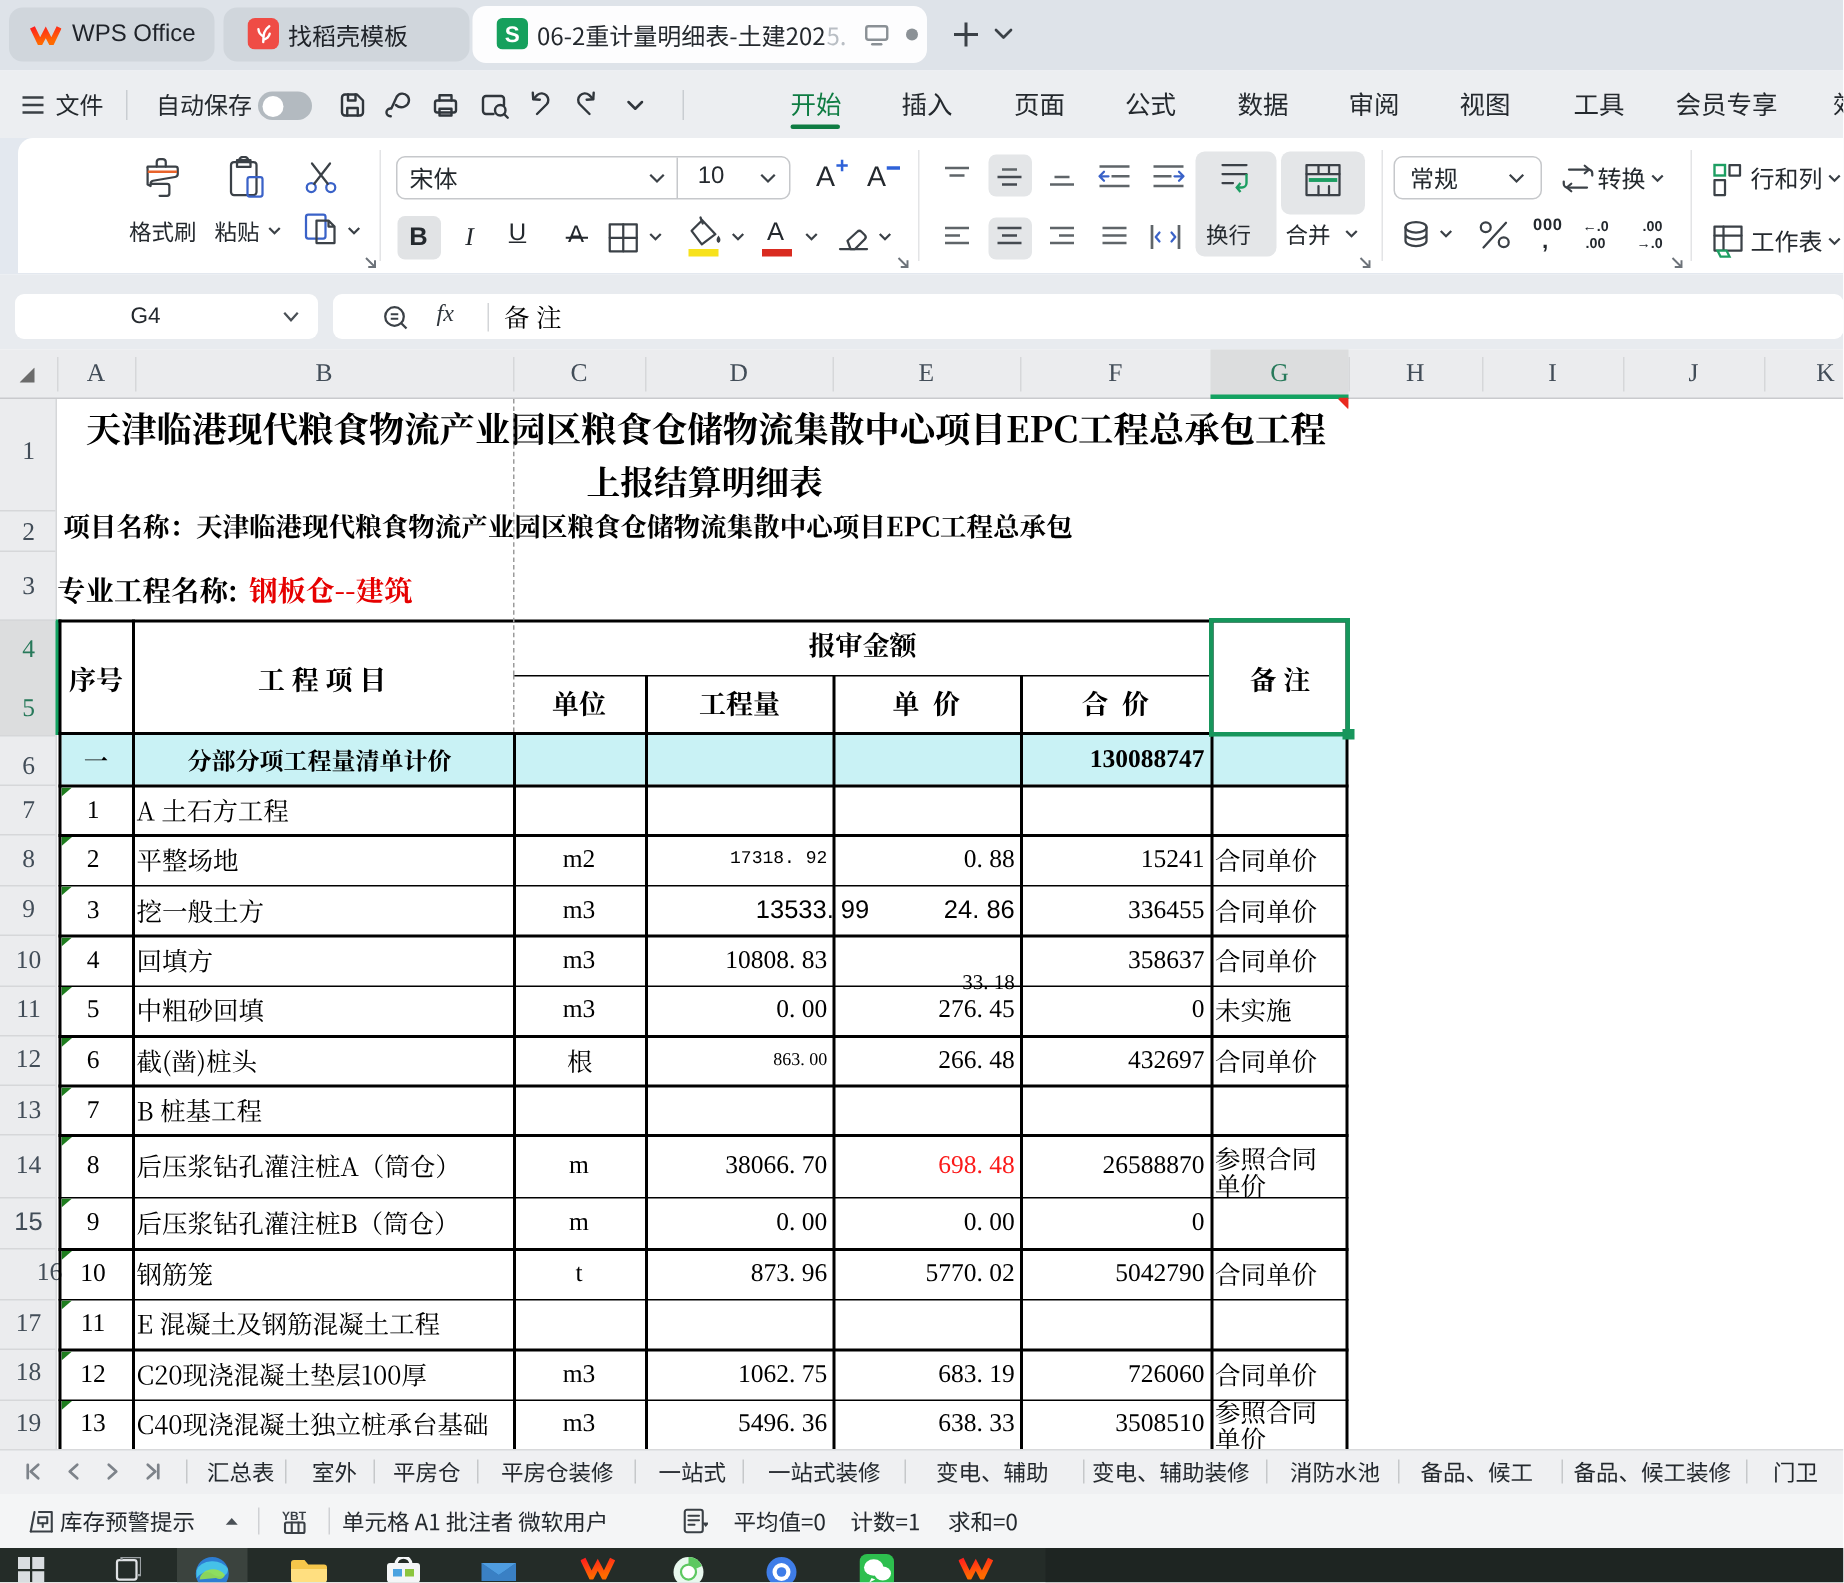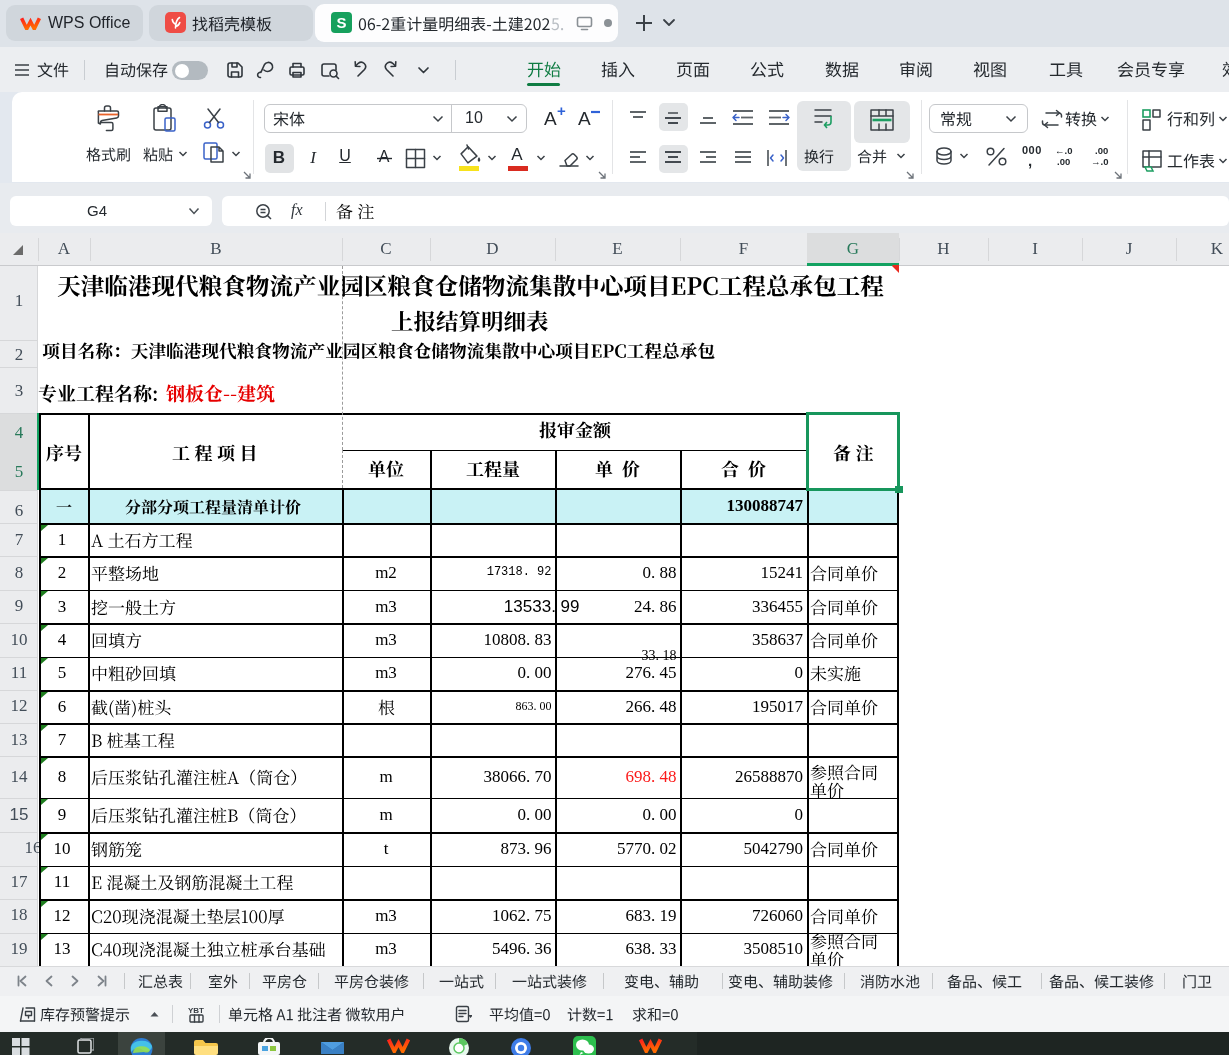--- a/index.html
+++ b/index.html
@@ -663,21 +663,21 @@
 <div style="position:absolute;left:62px;top:597.6px;font-family:'Liberation Serif',serif;font-size:17px;color:#000;font-weight:normal;line-height:17px;white-space:pre;transform:translateX(-50%);">3</div>
 <svg style="position:absolute;left:91.0px;top:598.5px;overflow:visible" width="85.0" height="17" viewBox="0 0 5000 1000" fill="#000">
       <use href="#g145" x="0"></use>
       <use href="#g146" x="1000"></use>
       <use href="#g147" x="2000"></use>
       <use href="#g132" x="3000"></use>
       <use href="#g134" x="4000"></use>
     </svg>
 <div style="position:absolute;left:386px;top:597.6px;font-family:'Liberation Serif',serif;font-size:17px;color:#000;font-weight:normal;line-height:17px;white-space:pre;transform:translateX(-50%);">m3</div>
 <div style="position:absolute;left:551.5px;top:597.6px;font-family:Liberation Sans, sans-serif;font-size:17px;color:#000;font-weight:normal;line-height:17px;white-space:pre;transform:translateX(-100%);margin-left:28px;">13533. 99</div>
-<div style="position:absolute;left:676.5px;top:597.6px;font-family:Liberation Serif, serif;font-size:17px;color:#000;font-weight:normal;line-height:17px;white-space:pre;transform:translateX(-100%);text-align:center;">24. 86</div>
+<div style="position:absolute;left:676.5px;top:597.6px;font-family:Liberation Sans, sans-serif;font-size:17px;color:#000;font-weight:normal;line-height:17px;white-space:pre;transform:translateX(-100%);text-align:center;">24. 86</div>
 <div style="position:absolute;left:803px;top:597.6px;font-family:'Liberation Serif',serif;font-size:17px;color:#000;font-weight:normal;line-height:17px;white-space:pre;transform:translateX(-100%);">336455</div>
 <svg style="position:absolute;left:810.0px;top:598.5px;overflow:visible" width="68.0" height="17" viewBox="0 0 4000 1000" fill="#000">
       <use href="#g141" x="0"></use>
       <use href="#g142" x="1000"></use>
       <use href="#g143" x="2000"></use>
       <use href="#g144" x="3000"></use>
     </svg>
 <div style="position:absolute;left:62px;top:630.6px;font-family:'Liberation Serif',serif;font-size:17px;color:#000;font-weight:normal;line-height:17px;white-space:pre;transform:translateX(-50%);">4</div>
 <svg style="position:absolute;left:91.0px;top:631.5px;overflow:visible" width="51.0" height="17" viewBox="0 0 3000 1000" fill="#000">
       <use href="#g148" x="0"></use>
@@ -718,21 +718,21 @@
       <use href="#g158" x="1364"></use>
       <use href="#g159" x="2364"></use>
       <use href="#g160" x="2728"></use>
       <use href="#g161" x="3728"></use>
     </svg>
 <svg style="position:absolute;left:377.5px;top:698.5px;overflow:visible" width="17.0" height="17" viewBox="0 0 1000 1000" fill="#000">
       <use href="#g162" x="0"></use>
     </svg>
 <div style="position:absolute;left:551.5px;top:697.6px;font-family:'Liberation Serif',serif;font-size:12px;color:#000;font-weight:normal;line-height:17px;white-space:pre;transform:translateX(-100%);">863. 00</div>
 <div style="position:absolute;left:676.5px;top:697.6px;font-family:'Liberation Serif',serif;font-size:17px;color:#000;font-weight:normal;line-height:17px;white-space:pre;transform:translateX(-100%);">266. 48</div>
-<div style="position:absolute;left:803px;top:697.6px;font-family:'Liberation Serif',serif;font-size:17px;color:#000;font-weight:normal;line-height:17px;white-space:pre;transform:translateX(-100%);">195017</div>
+<div style="position:absolute;left:803px;top:697.6px;font-family:'Liberation Serif',serif;font-size:17px;color:#000;font-weight:normal;line-height:17px;white-space:pre;transform:translateX(-100%);">432697</div>
 <svg style="position:absolute;left:810.0px;top:698.5px;overflow:visible" width="68.0" height="17" viewBox="0 0 4000 1000" fill="#000">
       <use href="#g141" x="0"></use>
       <use href="#g142" x="1000"></use>
       <use href="#g143" x="2000"></use>
       <use href="#g144" x="3000"></use>
     </svg>
 <div style="position:absolute;left:62px;top:730.6px;font-family:'Liberation Serif',serif;font-size:17px;color:#000;font-weight:normal;line-height:17px;white-space:pre;transform:translateX(-50%);">7</div>
 <svg style="position:absolute;left:91.0px;top:731.5px;overflow:visible" width="83.7" height="17" viewBox="0 0 4926 1000" fill="#000">
       <use href="#g163" x="0"></use>
       <use href="#g160" x="926"></use>

